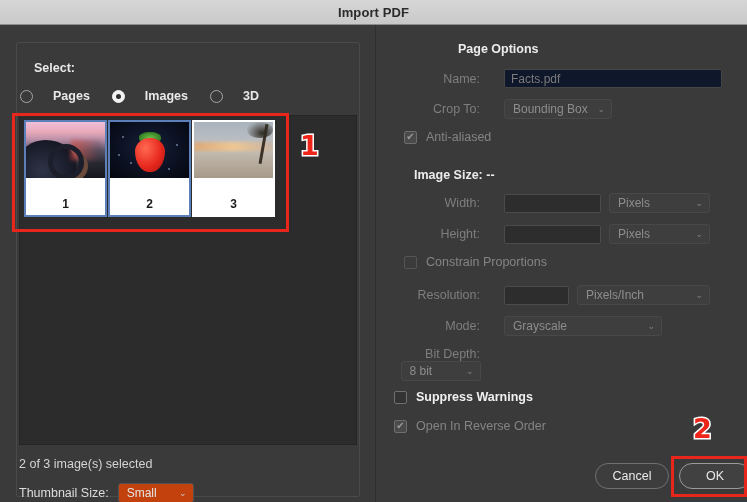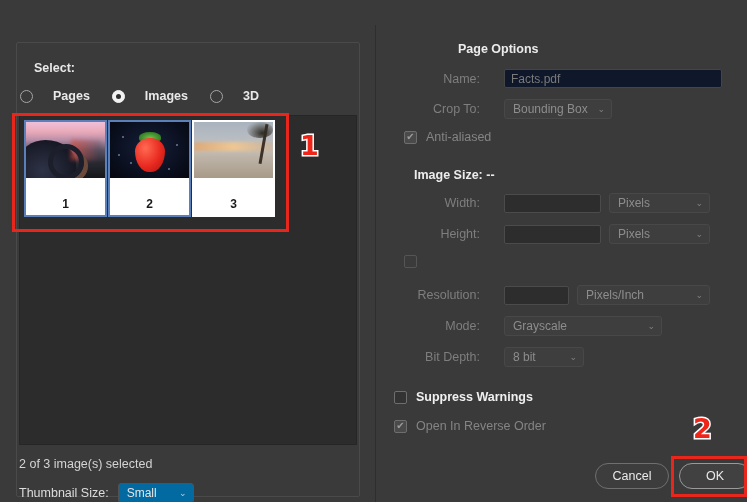--- a/index.html
+++ b/index.html
@@ -204,21 +204,21 @@
     height: 19px; background: #2f2f2f;
     border: 1px solid #4b4b4b; border-radius: 2px;
     display: flex; align-items: center; padding: 0 6px;
     font-size: 12px; color: #8a8a8a;
   }
   .tinput.disabled { background: #0f172a; border-color: #454545; color: #7a7a7a; }
   .tinput.empty { background: #2d2d2d; }
 
   
   .sel {
-    height: 20px; background: #0369a1;
+    height: 20px; background: #c2410c;
     border: 1px solid #525252; border-radius: 3px;
     display: flex; align-items: center; justify-content: space-between;
     padding: 0 6px 0 8px; font-size: 12px; color: #e4e4e4;
     cursor: default;
   }
   .sel.disabled { background: #3e3e3e; border-color: #484848; color: #8d8d8d; }
   .sel .caret {
     margin-left: 8px; font-size: 9px; color: #c9c9c9; line-height: 1;
   }
   .sel.disabled .caret { color: #808080; }
@@ -255,20 +255,23 @@
     position: absolute; left: 671px; top: 456px;
     width: 76px; height: 41px;
     border: 3px solid #e8261b; pointer-events: none;
   }
 </style>
 </head>
 <body>
 
 <div id="app">
 
+  <div class="titlebar">
+    <span class="title">Import PDF</span>
+  </div>
 
   <div class="left-panel">
 
     <div class="groupbox"></div>
     <div class="group-label">Select:</div>
 
     <div class="radio-row">
       <div class="radio-item">
         <span class="radio-dot"></span>
         <span class="radio-label">Pages</span>
@@ -373,20 +376,21 @@
         <span></span>
       </span>
       <span class="sel disabled" style="width:101px; margin-left:8px">
         <span>Pixels</span>
         <span class="caret">⌄</span>
       </span>
     </div>
 
     <div class="cbrow" style="left:27px; top:230px;">
       <span class="cbox unchecked-dim"></span>
+      <span class="cb-label cb-off">Constrain Proportions</span>
     </div>
 
     <div class="frow" style="left:0px; top:260px;">
       <span class="flabel lbl-off" style="width:103px">Resolution:</span>
       <span class="tinput empty" style="width:65px">
         <span></span>
       </span>
       <span class="sel disabled" style="width:133px; margin-left:8px">
         <span>Pixels/Inch</span>
         <span class="caret">⌄</span>
@@ -394,21 +398,21 @@
     </div>
 
     <div class="frow" style="left:0px; top:291px;">
       <span class="flabel lbl-off" style="width:103px">Mode:</span>
       <span class="sel disabled" style="width:158px">
         <span>Grayscale</span>
         <span class="caret">⌄</span>
       </span>
     </div>
 
-    <div class="frow" style="left:0px; top:322px;">
+    <div class="frow" style="left:0px; top:322px;flex-direction:column;">
       <span class="flabel lbl-off" style="width:103px">Bit Depth:</span>
       <span class="sel disabled" style="width:80px">
         <span>8 bit</span>
         <span class="caret">⌄</span>
       </span>
     </div>
 
     <div class="cbrow" style="left:17px; top:365px;">
       <span class="cbox"></span>
       <span class="cb-label cb-on">Suppress Warnings</span>

